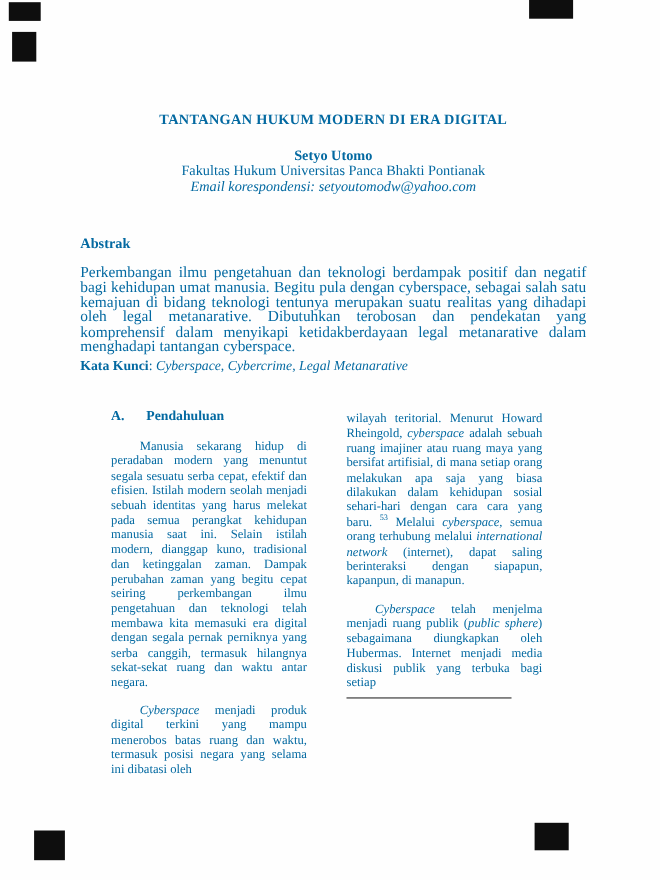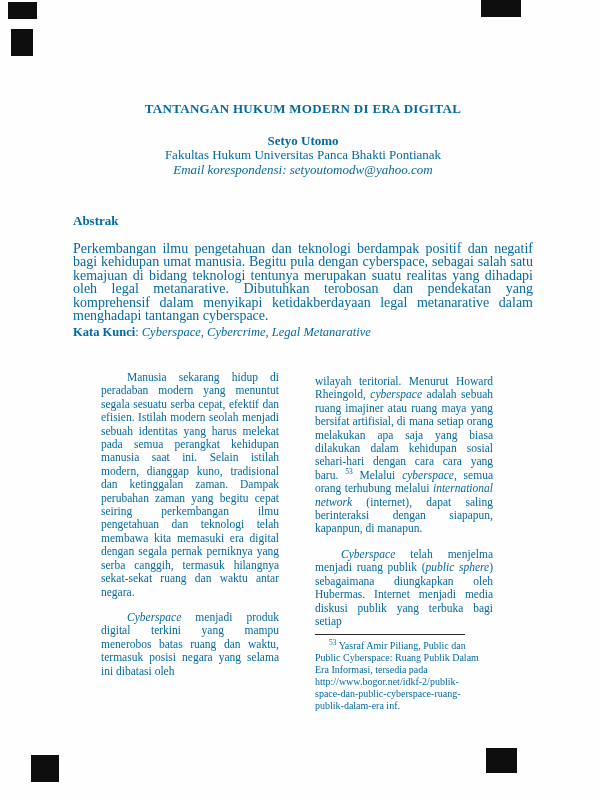--- a/index.html
+++ b/index.html
@@ -134,26 +134,28 @@
   <section class="abstract">
     <h2 class="abstract-heading">Abstrak</h2>
     <p class="abstract-body">Perkembangan ilmu pengetahuan dan teknologi berdampak positif dan negatif bagi kehidupan umat manusia. Begitu pula dengan cyberspace, sebagai salah satu kemajuan di bidang teknologi tentunya merupakan suatu realitas yang dihadapi oleh legal metanarative. Dibutuhkan terobosan dan pendekatan yang komprehensif dalam menyikapi ketidakberdayaan legal metanarative dalam menghadapi tantangan cyberspace.</p>
     <p class="keywords-line">
       <span class="kw-label">Kata Kunci</span><span>: </span><i>Cyberspace, Cybercrime, Legal Metanarative</i>
     </p>
   </section>
 
   <section class="columns">
     <div class="col col-left">
+      <div class="section-heading">
+        <span class="sec-num">A.</span><span>Pendahuluan</span>
+      </div>
       <p class="body indent"><span>Manusia sekarang hidup di peradaban modern yang menuntut segala sesuatu serba cepat, efektif dan efisien. Istilah modern seolah menjadi sebuah identitas yang harus melekat pada semua perangkat kehidupan manusia saat ini. Selain istilah modern, dianggap kuno, tradisional dan ketinggalan zaman. Dampak perubahan zaman yang begitu cepat seiring perkembangan ilmu pengetahuan dan teknologi telah membawa kita memasuki era digital dengan segala pernak perniknya yang serba canggih, termasuk hilangnya sekat-sekat ruang dan waktu antar negara.</span></p>
       <p class="body indent"><i>Cyberspace</i><span> menjadi produk digital terkini yang mampu menerobos batas ruang dan waktu, termasuk posisi negara yang selama ini dibatasi oleh</span></p>
     </div>
     <div class="col col-right">
       <p class="body"><span>wilayah teritorial. Menurut Howard Rheingold, </span><i>cyberspace</i><span> adalah sebuah ruang imajiner atau ruang maya yang bersifat artifisial, di mana setiap orang melakukan apa saja yang biasa dilakukan dalam kehidupan sosial sehari-hari dengan cara cara yang baru. </span><sup>53</sup><span> Melalui </span><i>cyberspace</i><span>, semua orang terhubung melalui </span><i>international network</i><span> (internet), dapat saling berinteraksi dengan siapapun, kapanpun, di manapun.</span></p>
       <p class="body indent"><i>Cyberspace</i><span> telah menjelma menjadi ruang publik (</span><i>public sphere</i><span>) sebagaimana diungkapkan oleh Hubermas. Internet menjadi media diskusi publik yang terbuka bagi setiap</span></p>
       <div class="footnote">
         <div class="fn-rule"></div>
-        <p class="fn-text"><sup>53</sup><span> Yasraf Amir Piliang, Public dan Public Cyberspace: Ruang Publik Dalam Era Informasi, tersedia pada http://www.bogor.net/idkf-2/publik-space-dan-public-cyberspace-ruang-publik-dalam-era inf.</span></p>
       </div>
     </div>
   </section>
 
 </div>
 
 </body></html>

